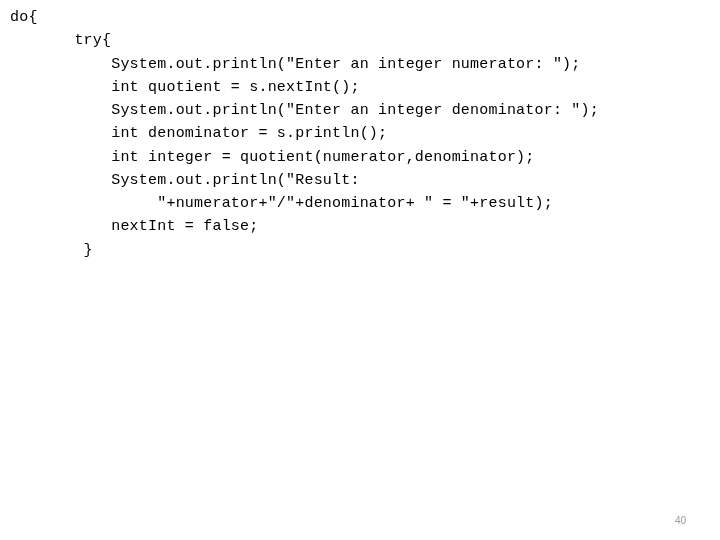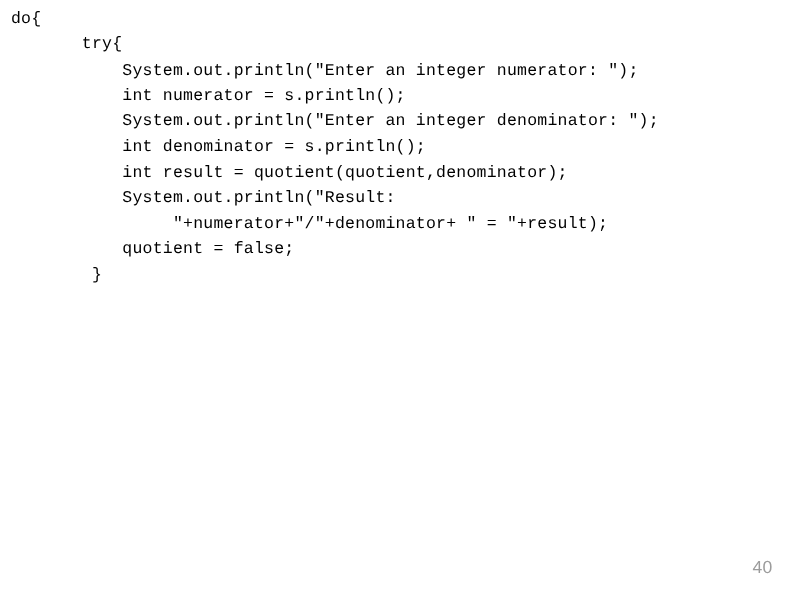--- a/index.html
+++ b/index.html
@@ -15,35 +15,35 @@
     overflow: hidden;
   }
   .code-block {
     white-space: pre;
     padding: 6px 0 0 10px;
     line-height: 1.55;
     letter-spacing: 0.2px;
   }
   .page-num {
     position: absolute;
-    right: 18px;
+    right: 34px;
     bottom: 14px;
     font-family: Arial, Helvetica, sans-serif;
-    font-size: 16px;
+    font-size: 10px;
     color: #9c9c9c;
   }
 </style>
 </head>
 <body>
 
 <div class="code-block"><span>do{</span>
 <span>       try{</span>
 <span>           System.out.println("Enter an integer numerator: ");</span>
-<span>           int numerator = s.println();</span>
+<span>           int quotient = s.nextInt();</span>
 <span>           System.out.println("Enter an integer denominator: ");</span>
 <span>           int denominator = s.println();</span>
-<span>           int result = quotient(quotient,denominator);</span>
+<span>           int integer = quotient(numerator,denominator);</span>
 <span>           System.out.println("Result:</span>
 <span>                "+numerator+"/"+denominator+ " = "+result);</span>
-<span>           quotient = false;</span>
+<span>           nextInt = false;</span>
 <span>        }</span></div>
 
 <div class="page-num">40</div>
 
 </body></html>

